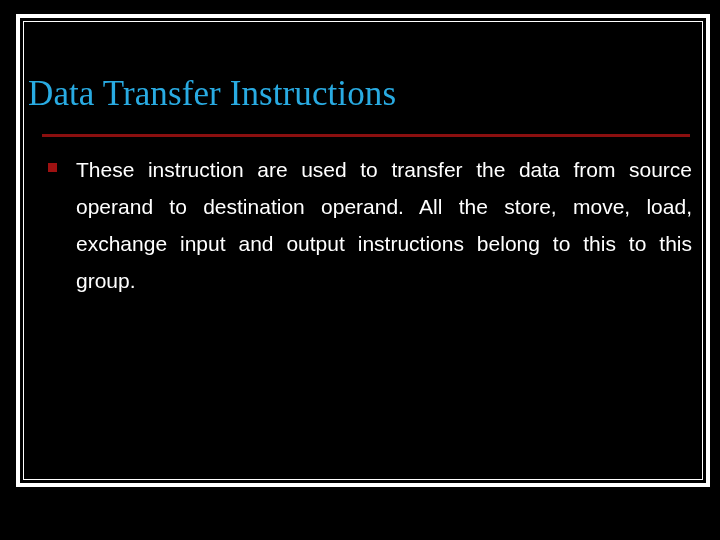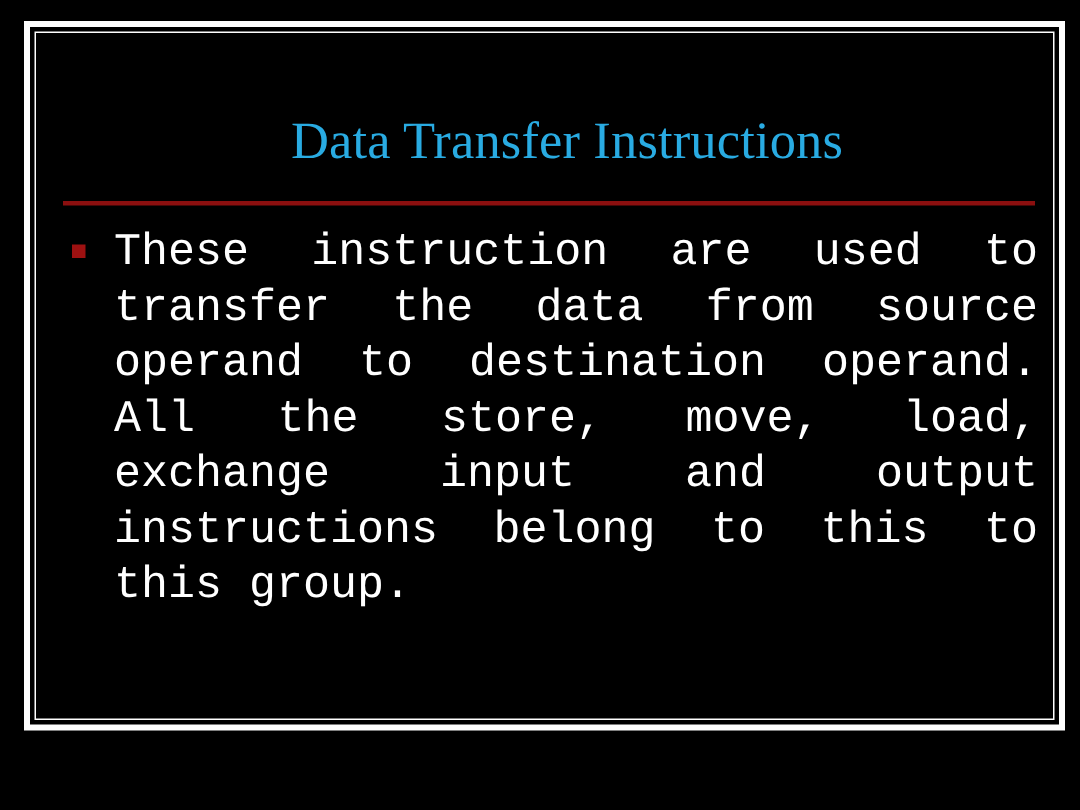--- a/index.html
+++ b/index.html
@@ -52,24 +52,24 @@
     left: 28px;
     top: 26px;
     width: 670px;
     height: 449px;
     box-sizing: border-box;
   }
 
   
   .title-block {
     position: absolute;
-    left: 15px;
+    left: 0;
     top: 48px;
     width: 670px;
-    text-align: center;
+    text-align: left;
   }
   .slide-title {
     display: block;
     font-family: "Liberation Serif", "DejaVu Serif", serif;
     font-size: 35px;
     font-weight: 400;
     line-height: 40px;
     color: #29abe2;
     letter-spacing: 0.1px;
     white-space: nowrap;
@@ -105,22 +105,22 @@
     left: 6px;
     top: 12px;
     width: 9px;
     height: 9px;
     background: #9e1111;
     display: block;
   }
   .bullet-text {
     display: block;
     color: #ffffff;
-    font-family: Liberation Mono, monospace;
-    font-size: 30px;
+    font-family: Liberation Sans, sans-serif;
+    font-size: 21px;
     line-height: 37px;
     text-align: justify;
     text-justify: inter-word;
     font-weight: 400;
     letter-spacing: 0px;
   }
   
 </style>
 </head>
 <body>

